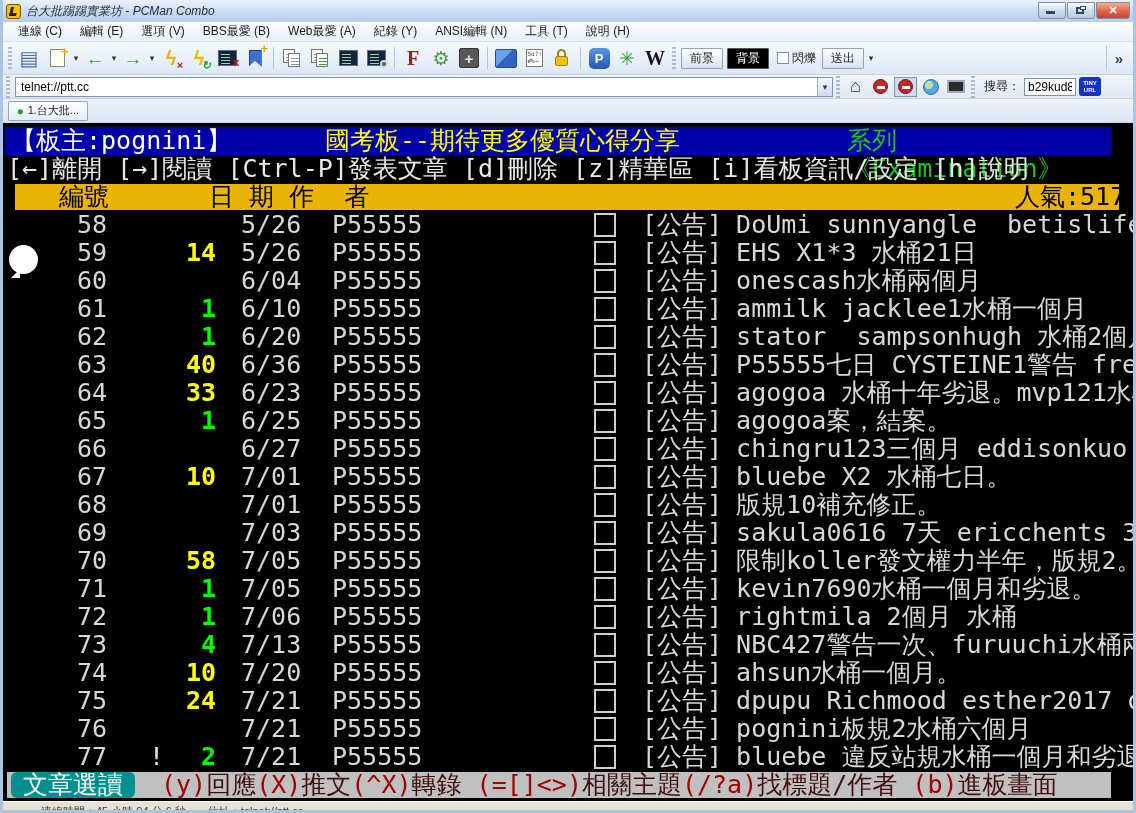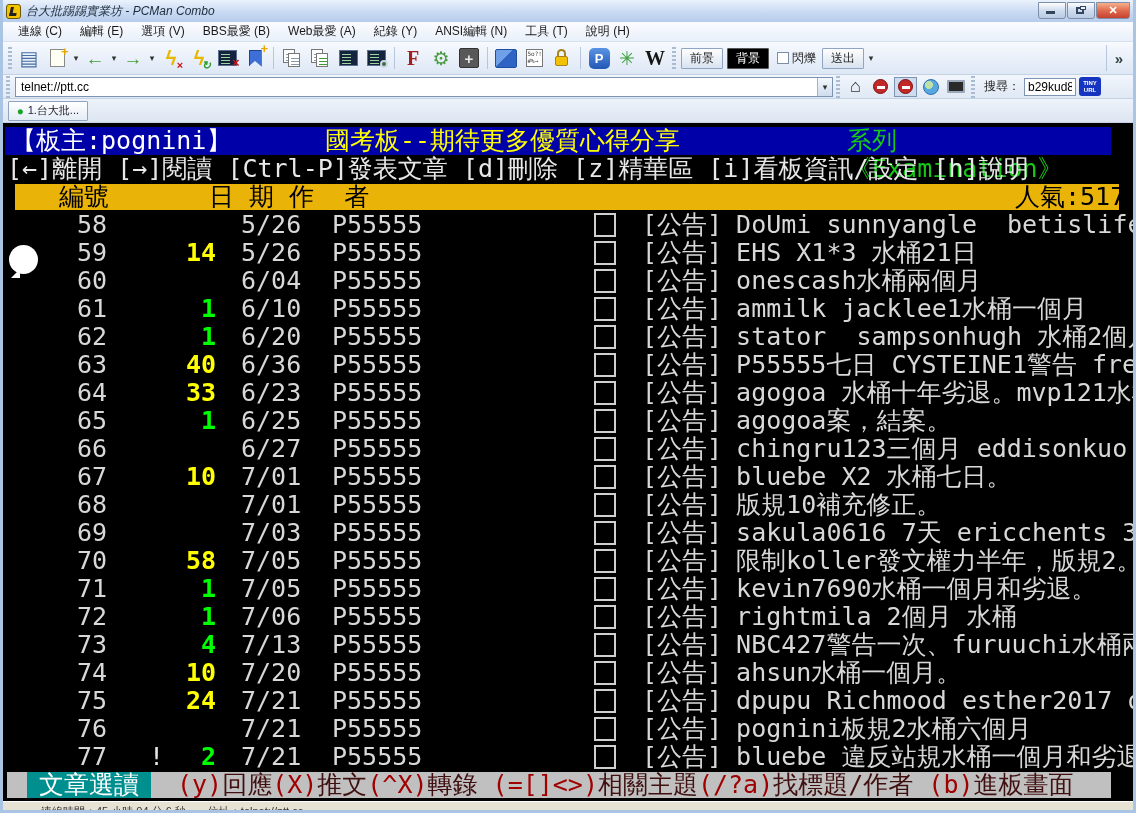--- a/index.html
+++ b/index.html
@@ -123,21 +123,21 @@
   .c-mark { flex:0 0 57px; text-align:right; color:#e8e8e8; }
   .c-count { flex:0 0 52px; text-align:right; font-weight:bold; }
   .cnt-yellow { color:#ffff00; } .cnt-green { color:#00ff00; }
   .c-date { flex:0 0 88px; padding-left:25px; }
   .c-author { flex:0 0 152px; padding-left:28px; }
   .c-box { flex:0 0 22px; height:24px; margin:2px 0 0 138px; border:2px solid #cfcfcf; }
   .c-cat { margin-left:26px; }
   .c-title { margin-left:14px; }
   .t-footer { position:absolute; top:649px; left:4px; width:1104px; height:26px; background:#c0c0c0;
               font-size:25px; line-height:26px; display:flex; }
-  .f-mode { background:#008f8f; color:#ffffff; padding:0 12px; margin-left:20px; }
+  .f-mode { background:#008f8f; color:#ffffff; padding:0 12px; margin-left:4px;border-radius:6px; }
   .f-hints { margin-left:26px; white-space:pre; }
   .hint-key { color:#a00000; } .hint-label { color:#401010; }
   .mouse-dot { position:absolute; left:6px; top:122px; width:29px; height:29px; background:#fff; border-radius:50%; }
   .mouse-dot::after { content:""; position:absolute; left:2px; bottom:-4px; width:9px; height:9px; background:#fff;
                       clip-path:polygon(0 100%,100% 0,100% 100%); }
 
   
   .statusbar { position:absolute; top:801px; left:0; right:0; height:12px; background:#e6e2d4; border-top:1px solid #fff;
                overflow:hidden; }
   .statusbar span { position:absolute; left:38px; top:2px; font-size:11px; color:#333; line-height:14px; white-space:pre; }

